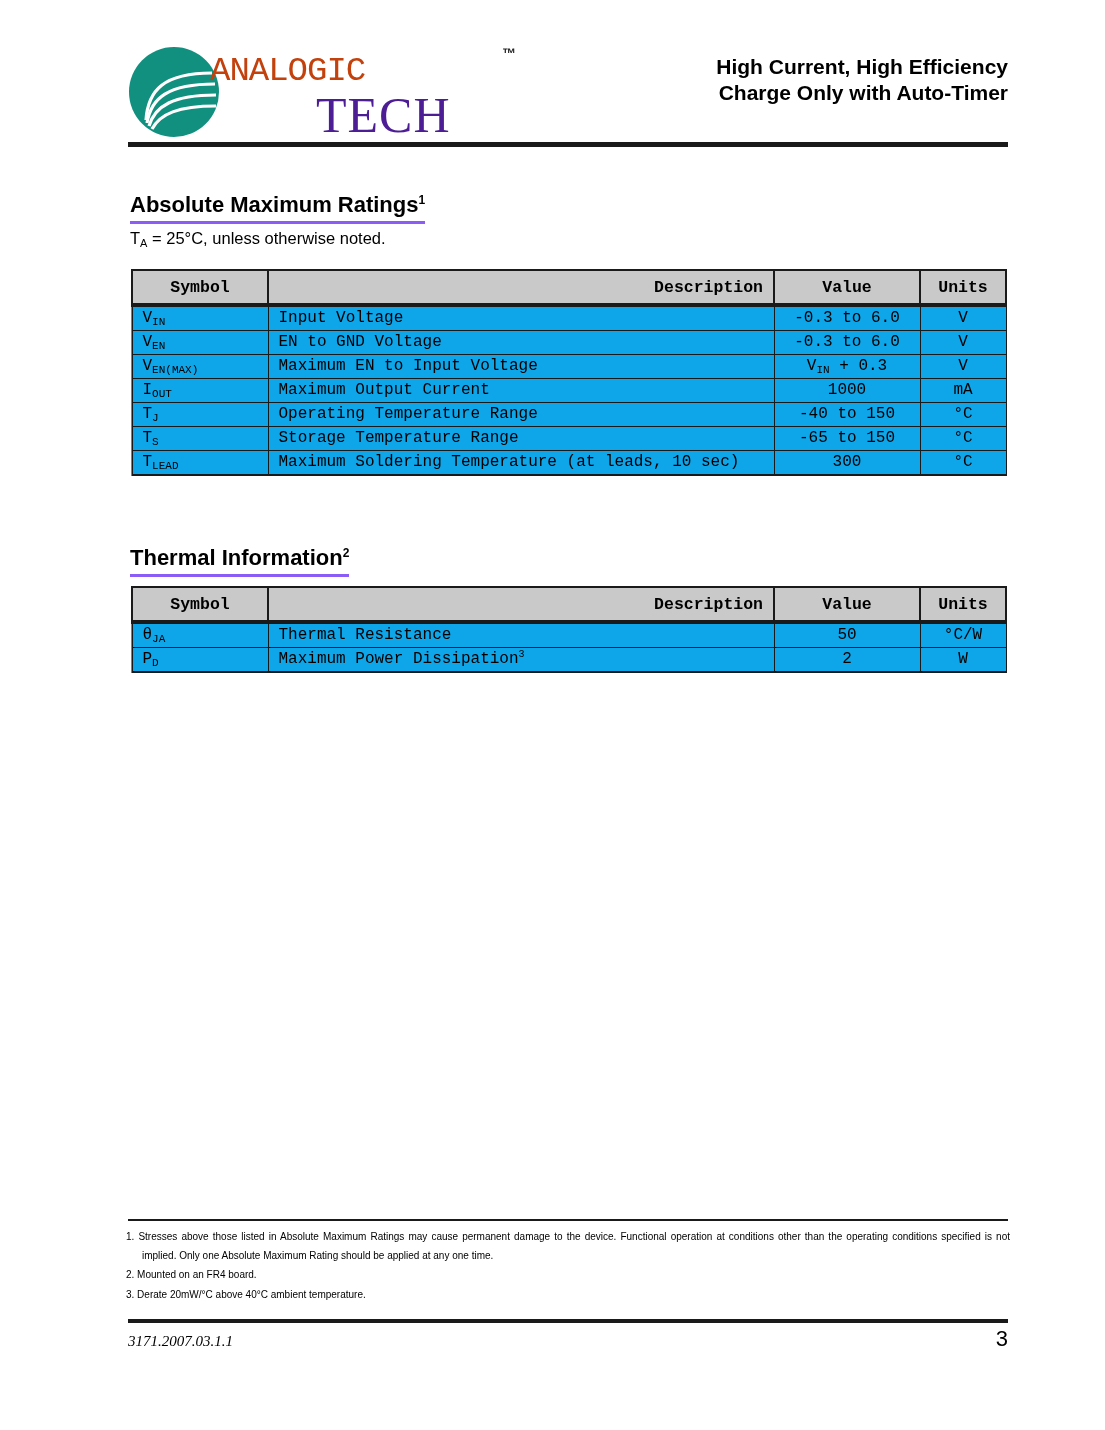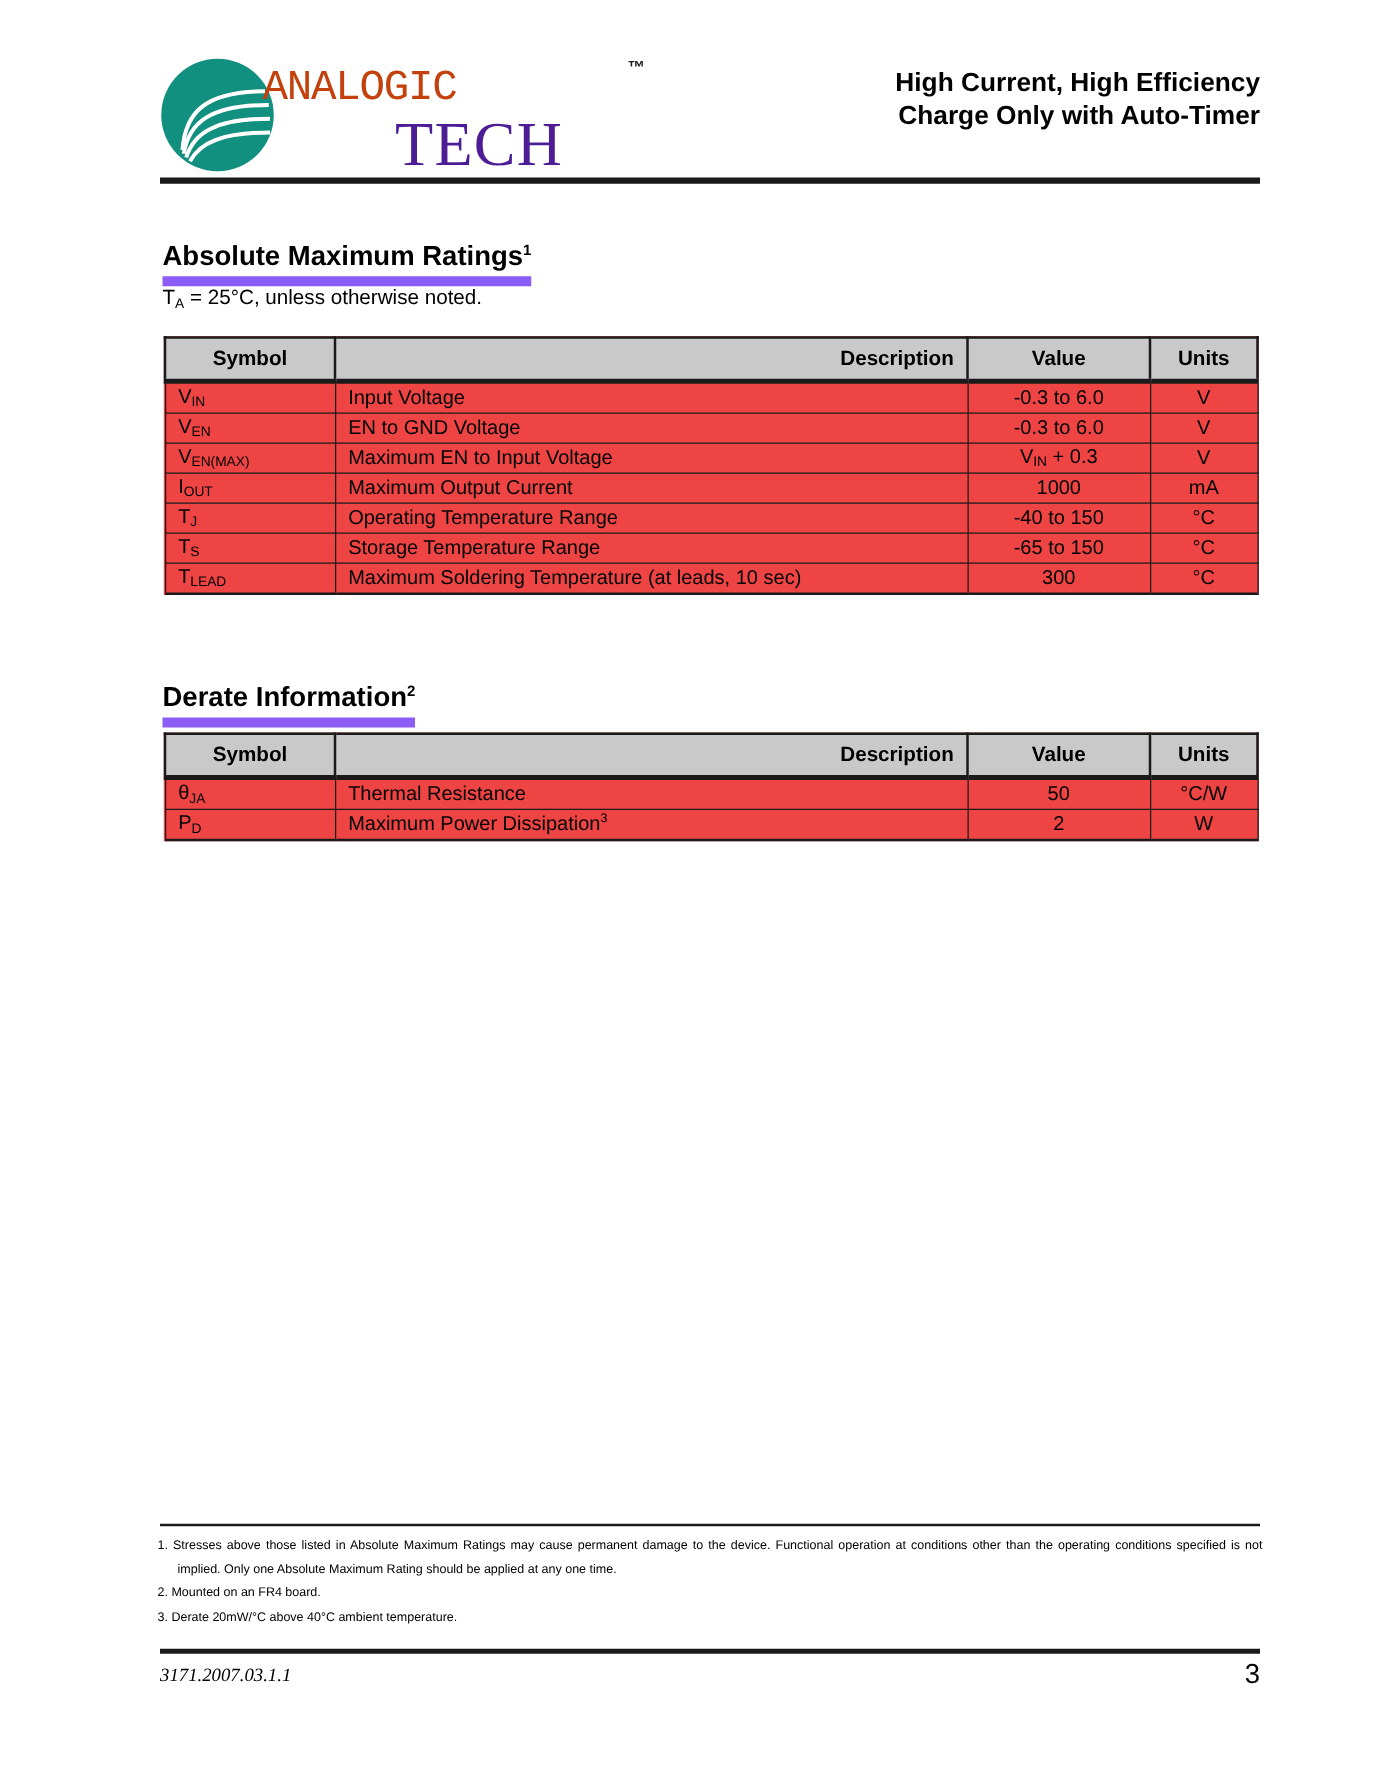--- a/index.html
+++ b/index.html
@@ -115,21 +115,21 @@
     background: #1a1a1a;
   }
 
   
   .section-heading {
     position: absolute;
     font-size: 22px;
     font-weight: bold;
     color: #000;
     padding-bottom: 3px;
-    border-bottom: 8px solid #8b5cf6;
+    border-bottom: 3px solid #8b5cf6;
     display: inline-block;
     line-height: 26px;
   }
   .section-heading sup {
     font-size: 12px;
     vertical-align: super;
     line-height: 0;
   }
   .section-sub {
     position: absolute;
@@ -144,21 +144,22 @@
     position: relative;
     top: 3px;
   }
 
   
   .dtable {
     position: absolute;
     border-collapse: collapse;
     width: 874px;
     table-layout: fixed;
-    background: #ef4444;
+    background: #0ea5e9;
+    font-family: Liberation Mono, monospace;
   }
   .dtable col.c-sym   { width: 136px; }
   .dtable col.c-desc  { width: 506px; }
   .dtable col.c-val   { width: 146px; }
   .dtable col.c-unit  { width: 86px; }
 
   .dtable th {
     background: #c9c9c9;
     font-size: 16.5px;
     font-weight: bold;
@@ -346,21 +347,21 @@
       <tr>
         <td class="c-sym-cell"><span class="sym"><span>T</span><sub>LEAD</sub></span></td>
         <td class="c-desc-cell desc">Maximum Soldering Temperature (at leads, 10 sec)</td>
         <td class="c-val-cell val">300</td>
         <td class="c-unit-cell">°C</td>
       </tr>
     </tbody>
   </table>
 
   <div class="section-heading" style="left:130px; top:545px;">
-    <span>Derate Information</span><sup>2</sup>
+    <span>Thermal Information</span><sup>2</sup>
   </div>
 
   <table class="dtable" style="left:131px; top:586px;">
     <colgroup>
       <col class="c-sym">
         <col class="c-desc">
         <col class="c-val">
         <col class="c-unit">
     </colgroup>
     <thead>

